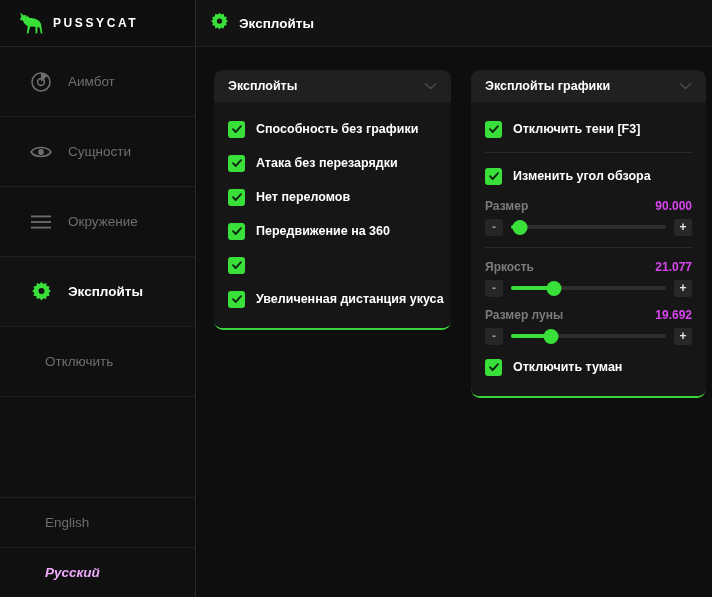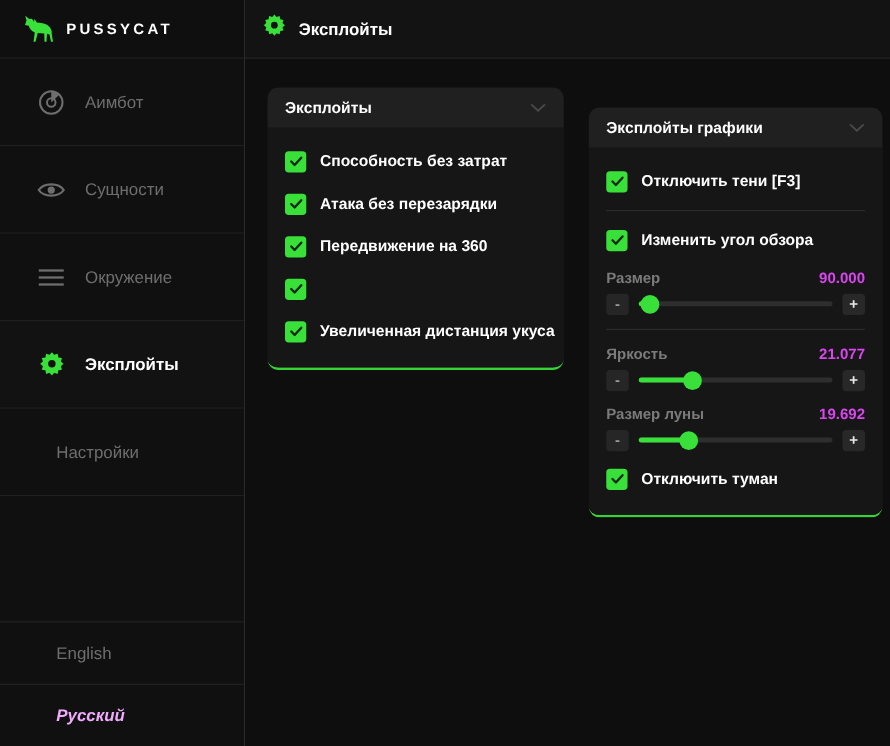--- a/index.html
+++ b/index.html
@@ -125,21 +125,21 @@
     display: flex; align-items: center; cursor: pointer;
   }
   .track-bg { position: absolute; left: 0; right: 0; height: 4px; background: #2e2e2e; border-radius: 2px; }
   .track-fill { position: absolute; left: 0; height: 4px; background: #3ae03a; border-radius: 2px; }
   .thumb {
     position: absolute; width: 15px; height: 15px; border-radius: 50%;
     background: #3ae03a; transform: translateX(-50%); cursor: pointer;
   }
 
   #panel-exploits { left: 18px; top: 23px; width: 237px; }
-  #panel-graphics { left: 275px; top: 23px; width: 235px; margin-top: 16px; }
+  #panel-graphics { left: 275px; top: 23px; width: 235px; }
 </style>
 </head>
 <body>
 
 <div class="app">
 
   <div class="sidebar">
 
     <div class="brand">
       <span class="ico">
@@ -188,21 +188,21 @@
         <span class="ico">
           <svg width="21" height="21" viewBox="0 0 24 24">
             <path fill="#3ae03a" d="M12 0.8 L14.1 3.3 L17.3 2.3 L17.9 5.6 L21.2 6.2 L20.2 9.4 L22.7 11.5 L20.2 13.6 L21.2 16.8 L17.9 17.4 L17.3 20.7 L14.1 19.7 L12 22.2 L9.9 19.7 L6.7 20.7 L6.1 17.4 L2.8 16.8 L3.8 13.6 L1.3 11.5 L3.8 9.4 L2.8 6.2 L6.1 5.6 L6.7 2.3 L9.9 3.3 Z"></path>
             <circle cx="12" cy="11.5" r="3.4" fill="#121212"></circle>
           </svg>
         </span>
         <span class="nav-label">Эксплойты</span>
       </div>
 
       <div class="nav-item" style="padding-left:45px;">
-        <span class="nav-label">Настройки</span>
+        <span class="nav-label">Отключить</span>
       </div>
 
     </div>
 
     <div class="spacer"></div>
 
     <div class="lang-item">
       <span class="nav-label">English</span>
     </div>
     <div class="lang-item active">
@@ -235,32 +235,40 @@
           </span>
         </div>
         <div class="panel-body">
 
           <div class="row">
             <span class="cbox">
               <svg viewBox="0 0 12 12">
                   <path d="M2 6.2 L4.7 9 L10 3.2" fill="none" stroke="#0f2a0f" stroke-width="1.9" stroke-linecap="round" stroke-linejoin="round"></path>
                 </svg>
             </span>
-            <span class="row-label">Способность без затрат</span>
+            <span class="row-label">Способность без графики</span>
           </div>
 
           <div class="row">
             <span class="cbox">
               <svg viewBox="0 0 12 12">
                   <path d="M2 6.2 L4.7 9 L10 3.2" fill="none" stroke="#0f2a0f" stroke-width="1.9" stroke-linecap="round" stroke-linejoin="round"></path>
                 </svg>
             </span>
             <span class="row-label">Атака без перезарядки</span>
           </div>
 
+          <div class="row">
+            <span class="cbox">
+              <svg viewBox="0 0 12 12">
+                  <path d="M2 6.2 L4.7 9 L10 3.2" fill="none" stroke="#0f2a0f" stroke-width="1.9" stroke-linecap="round" stroke-linejoin="round"></path>
+                </svg>
+            </span>
+            <span class="row-label">Нет переломов</span>
+          </div>
 
           <div class="row">
             <span class="cbox">
               <svg viewBox="0 0 12 12">
                   <path d="M2 6.2 L4.7 9 L10 3.2" fill="none" stroke="#0f2a0f" stroke-width="1.9" stroke-linecap="round" stroke-linejoin="round"></path>
                 </svg>
             </span>
             <span class="row-label">Передвижение на 360</span>
           </div>
 

